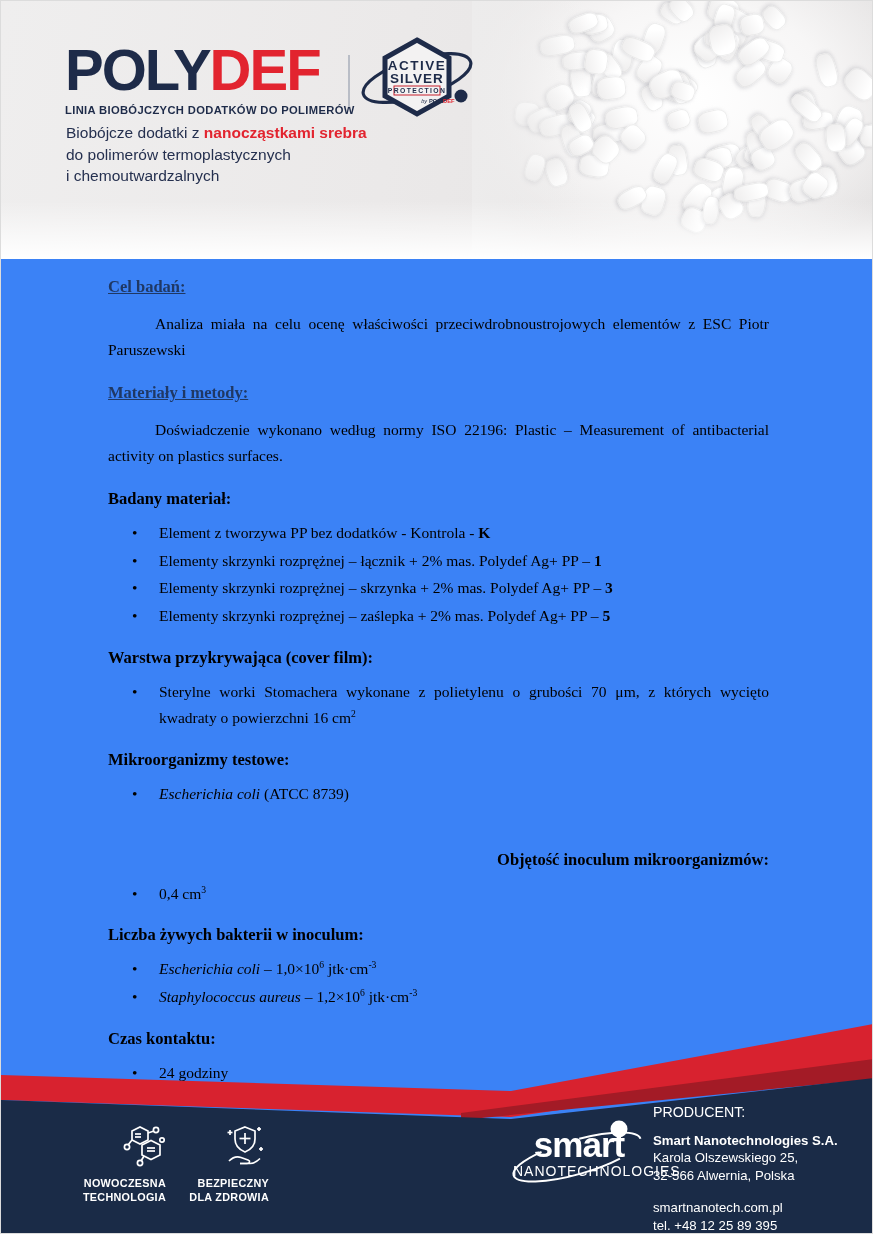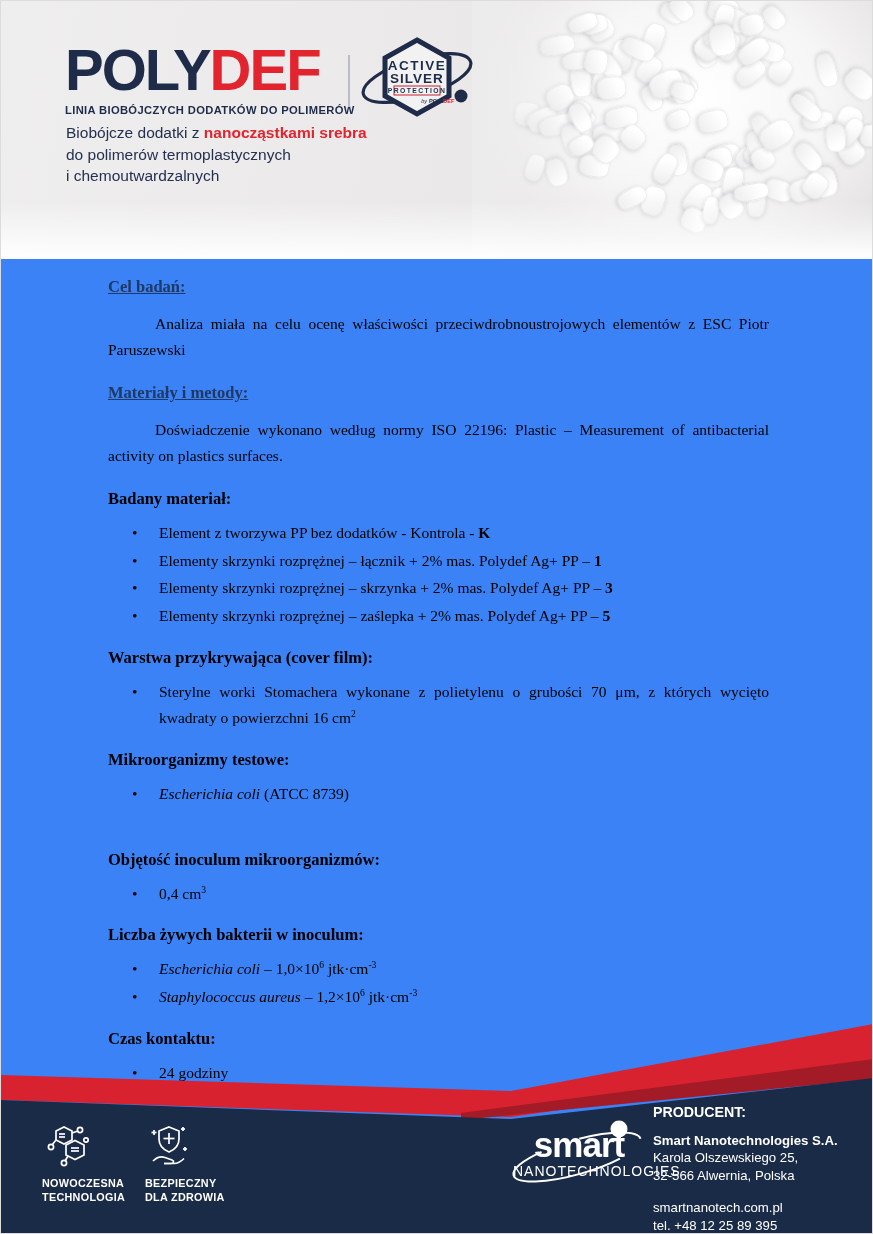--- a/index.html
+++ b/index.html
@@ -25,40 +25,40 @@
   .logo-divider{position:absolute;left:347px;top:54px;width:2px;height:52px;background:#b9bdc6;z-index:6;}
   .badge{position:absolute;left:360px;top:34px;z-index:6;}
   .subtitle{position:absolute;left:65px;top:121px;z-index:6;font-size:15.5px;line-height:21.5px;color:#25304f;}
   .subtitle .hl{color:#e2242f;font-weight:700;}
 
   
   .doc{position:absolute;left:107px;top:276px;width:661px;font-family:Liberation Serif, serif;
        font-size:15.5px;color:#000;z-index:4;}
   .h-nav{color:#1f3864;font-weight:700;font-size:16.5px;text-decoration:underline;margin:0 0 14px;}
   .h-black{color:#000;font-weight:700;font-size:16.5px;margin:18px 0 11px;}
-  .h-black.gap{margin-top:42px;}
+  .h-black.gap{margin-top:42px;text-align:right;}
   .para{text-align:justify;text-indent:47px;line-height:1.68;margin:0 0 20px;}
   .blist{list-style:none;margin:0 0 6px;padding:0 0 0 51px;}
   .blist li{position:relative;line-height:1.72;margin-bottom:1px;}
   .blist li::before{content:"\2022";position:absolute;left:-27px;top:0;}
   .blist.justify li{text-align:justify;}
   .doc sup{font-size:0.62em;line-height:0;}
 
   
   .footer-wave{position:absolute;left:0;bottom:0;width:873px;height:234px;z-index:2;}
-  .feature{position:absolute;width:124px;text-align:left;color:#ffffff;z-index:7;}
+  .feature{position:absolute;width:124px;text-align:right;color:#ffffff;z-index:7;}
   .feature .ficon{height:50px;margin-bottom:4px;}
   .flabel{font-size:10.8px;font-weight:700;line-height:13.5px;letter-spacing:0.3px;}
   .brand{position:absolute;left:512px;top:1126px;width:132px;text-align:center;color:#fff;z-index:7;}
   .brand-swoosh{position:absolute;left:-14px;top:-10px;}
   .brand-name{position:relative;font-size:35px;font-weight:700;letter-spacing:-1px;line-height:36px;}
   .brand-sub{position:relative;font-size:14px;letter-spacing:1.0px;margin-top:0px;}
   .producer{position:absolute;left:652px;top:1103px;width:210px;color:#fff;z-index:7;
             font-size:13.2px;line-height:17.5px;}
-  .producer-label{font-weight:700;font-size:14.2px;margin-bottom:10px;}
+  .producer-label{font-weight:400;font-size:14.2px;margin-bottom:10px;}
   .producer-company{font-weight:700;}
   .producer-web{margin-top:15px;}
 </style>
 </head>
 <body>
 
 <div class="page">
 
   <div class="header">
     <div class="pellets">

